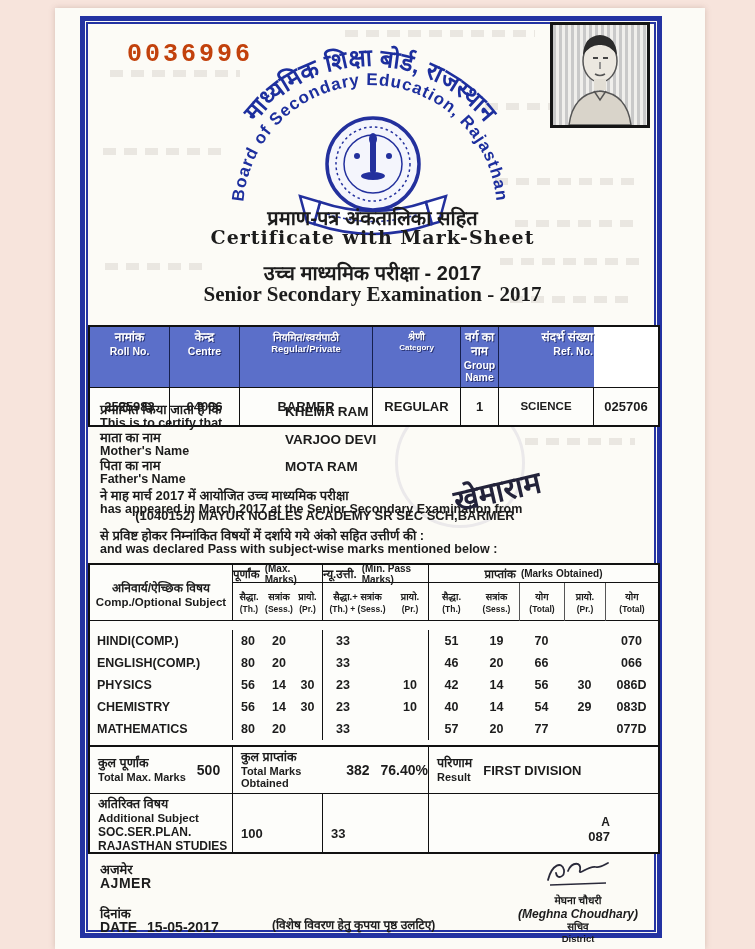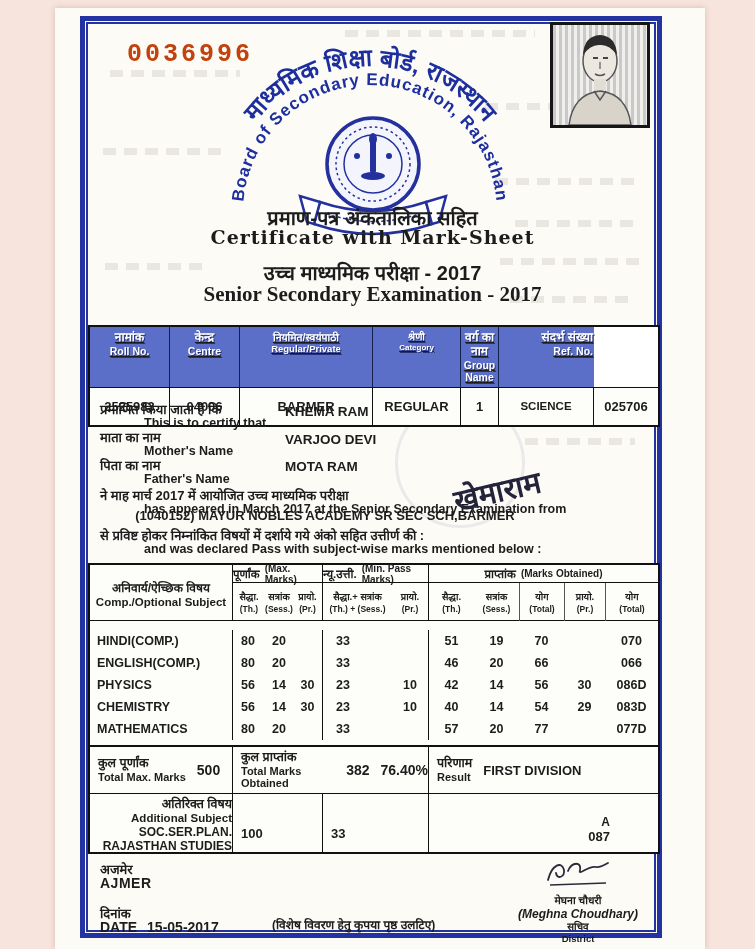--- a/index.html
+++ b/index.html
@@ -46,41 +46,41 @@
   .h-title-hi { top: 196px; font-size: 20px; }
   .h-title-en { top: 218px; font-size: 19px; font-family: "DejaVu Serif", serif; letter-spacing: 1px; }
   .h-exam-hi  { top: 251px; font-size: 20px; }
   .h-exam-en  { top: 274px; font-size: 21px; font-family: "Liberation Serif", serif; }
 
   
   .info-table {
     position: absolute; left: 33px; top: 317px; width: 572px;
     border: 2px solid #111; background: #fff;
   }
-  .info-head { display: grid; grid-template-columns: 80px 70px 133px 88px 38px 95px 1fr; text-decoration: underline; }
+  .info-head { display: grid; grid-template-columns: 80px 70px 133px 88px 38px 95px 1fr; }
   .info-vals { display: grid; grid-template-columns: 80px 70px 133px 88px 38px 95px 1fr; border-top: 1.5px solid #111; }
   .ih-cell {
     background: #5b6fc9; color: #fff; text-align: center; padding: 4px 1px 3px;
     border-right: 1.5px solid #16204f; text-shadow: 1px 1px 0 #27316f;
   }
   .ih-cell:last-child { border-right: none; text-align: right; }
   .ih-hi { font-size: 12px; font-weight: bold; line-height: 1.15; }
   .ih-en { font-size: 10.5px; font-weight: bold; line-height: 1.2; }
   .ih-sm .ih-hi { font-size: 10px; }
   .ih-sm .ih-en { font-size: 8px; }
   .iv-cell {
     height: 37px; display: flex; align-items: center; justify-content: center;
     font-size: 13px; font-weight: bold; border-right: 1px solid #111; background: #fdfdfa;
   }
   .iv-cell:last-child { border-right: none; }
 
   
   .abs { position: absolute; }
   .lbl-hi { font-size: 13px; font-weight: bold; }
-  .lbl-en { font-size: 12.5px; font-weight: bold; margin-left: 44px; }
+  .lbl-en { font-size: 12.5px; font-weight: bold; }
   .cval { font-size: 13.5px; font-weight: bold; }
   .school-line { left: 45px; top: 500px; width: 450px; text-align: center; font-size: 13px; font-weight: bold; }
   .handwritten {
     left: 398px; top: 462px; font-size: 30px; font-weight: bold; color: #23233a;
     transform: rotate(-13deg); font-family: "DejaVu Sans", sans-serif;
   }
   .watermark {
     left: 340px; top: 390px; width: 130px; height: 130px; border-radius: 50%;
     border: 3px solid rgba(90, 80, 140, .10);
   }
@@ -133,21 +133,21 @@
   .tcell .lblk { line-height: 1.15; }
   .tcell .lblk .hi { font-size: 12.5px; font-weight: bold; }
   .tcell .lblk .en { font-size: 11px; font-weight: bold; }
   .tval { font-size: 14px; font-weight: bold; }
   .t1, .t2 { border-right: 1.5px solid #111; }
 
   .addl {
     display: grid; grid-template-columns: 143px 90px 106px 1fr; height: 61px;
     border-top: 1.5px solid #111;
   }
-  .a0 { padding: 3px 0 0 8px; border-right: 1.5px solid #111; line-height: 1.18; text-align: right; }
+  .a0 { padding: 3px 0 0 8px; border-right: 1.5px solid #111; line-height: 1.18; }
   .a0 .hi { font-size: 12.5px; font-weight: bold; }
   .a0 .en { font-size: 11.5px; font-weight: bold; }
   .a0 .s1, .a0 .s2 { font-size: 12px; font-weight: bold; }
   .a1, .a2 { border-right: 1.5px solid #111; display: flex; align-items: flex-end; padding: 0 0 13px 8px; font-size: 13px; font-weight: bold; }
   .a3 { display: flex; flex-direction: column; align-items: flex-end; justify-content: flex-end; padding: 0 48px 10px 0; font-weight: bold; }
   .a3 .grade { font-size: 12px; }
   .a3 .gtot { font-size: 13px; }
 
   
   .f-place-hi { left: 45px; top: 852px; font-size: 13px; font-weight: bold; }

